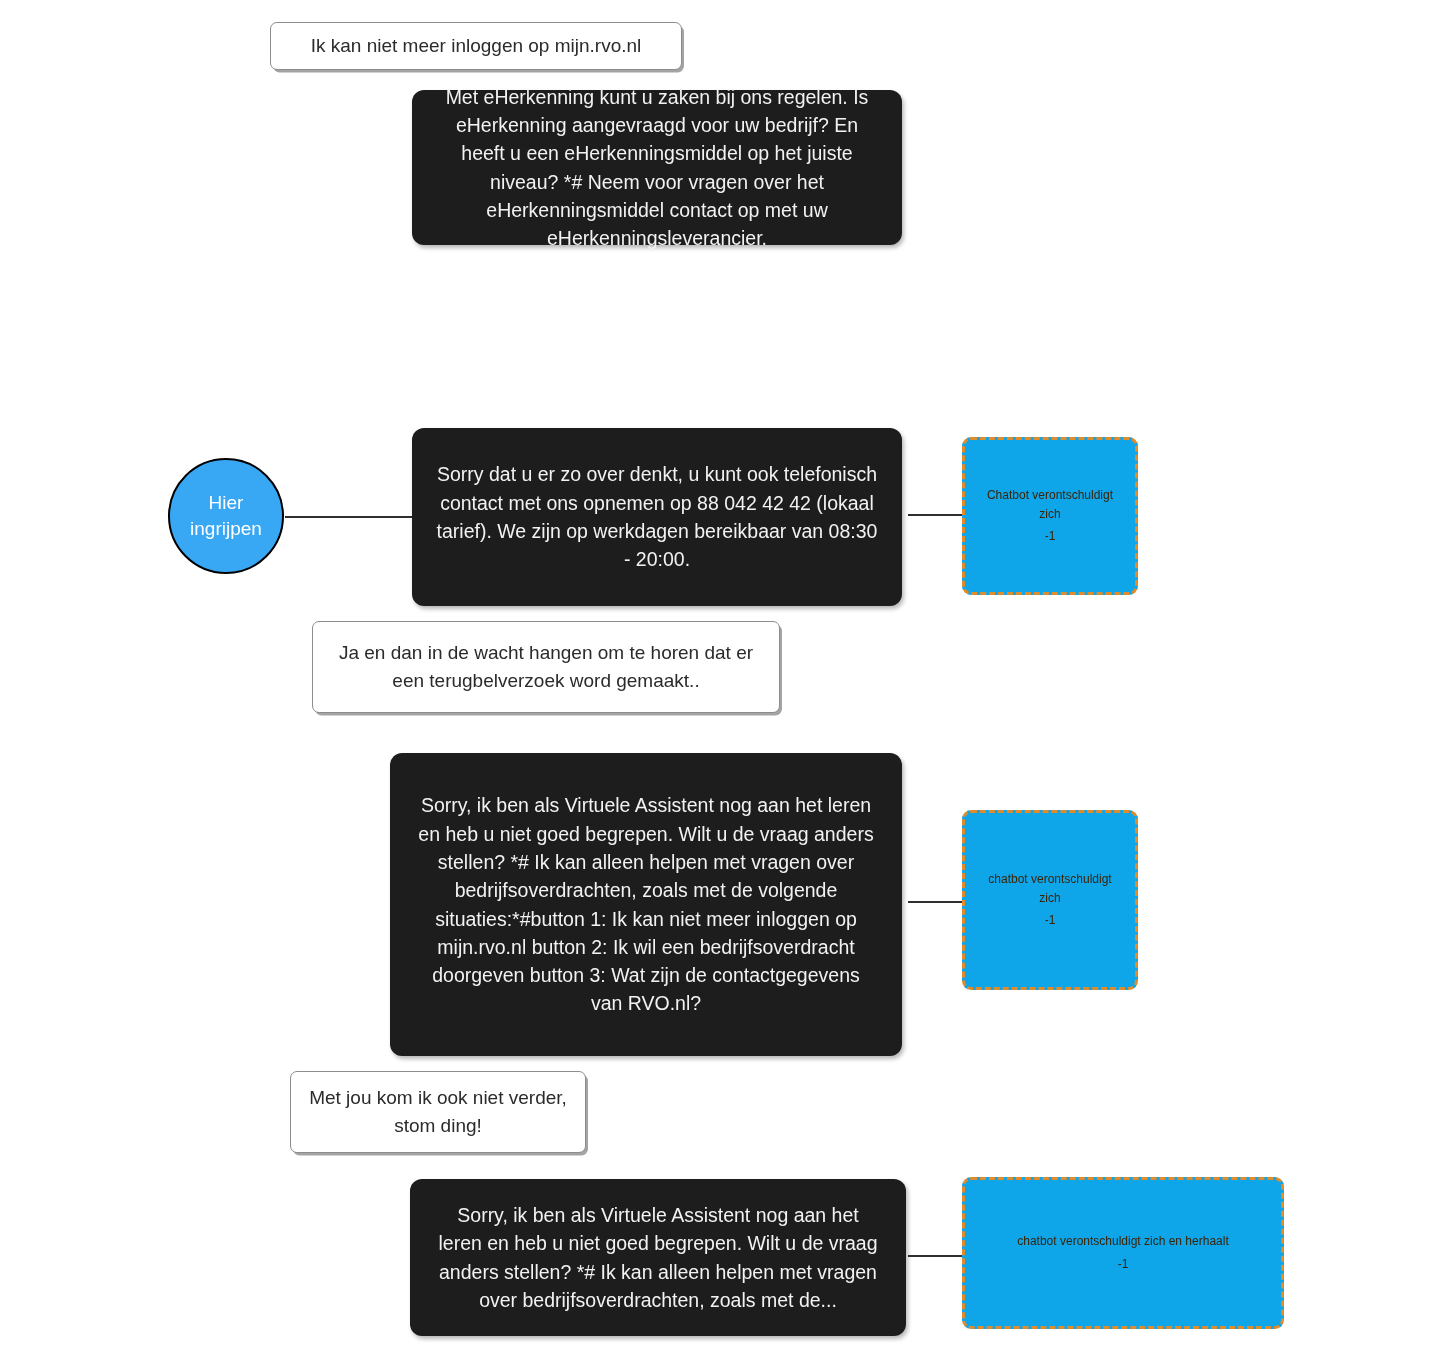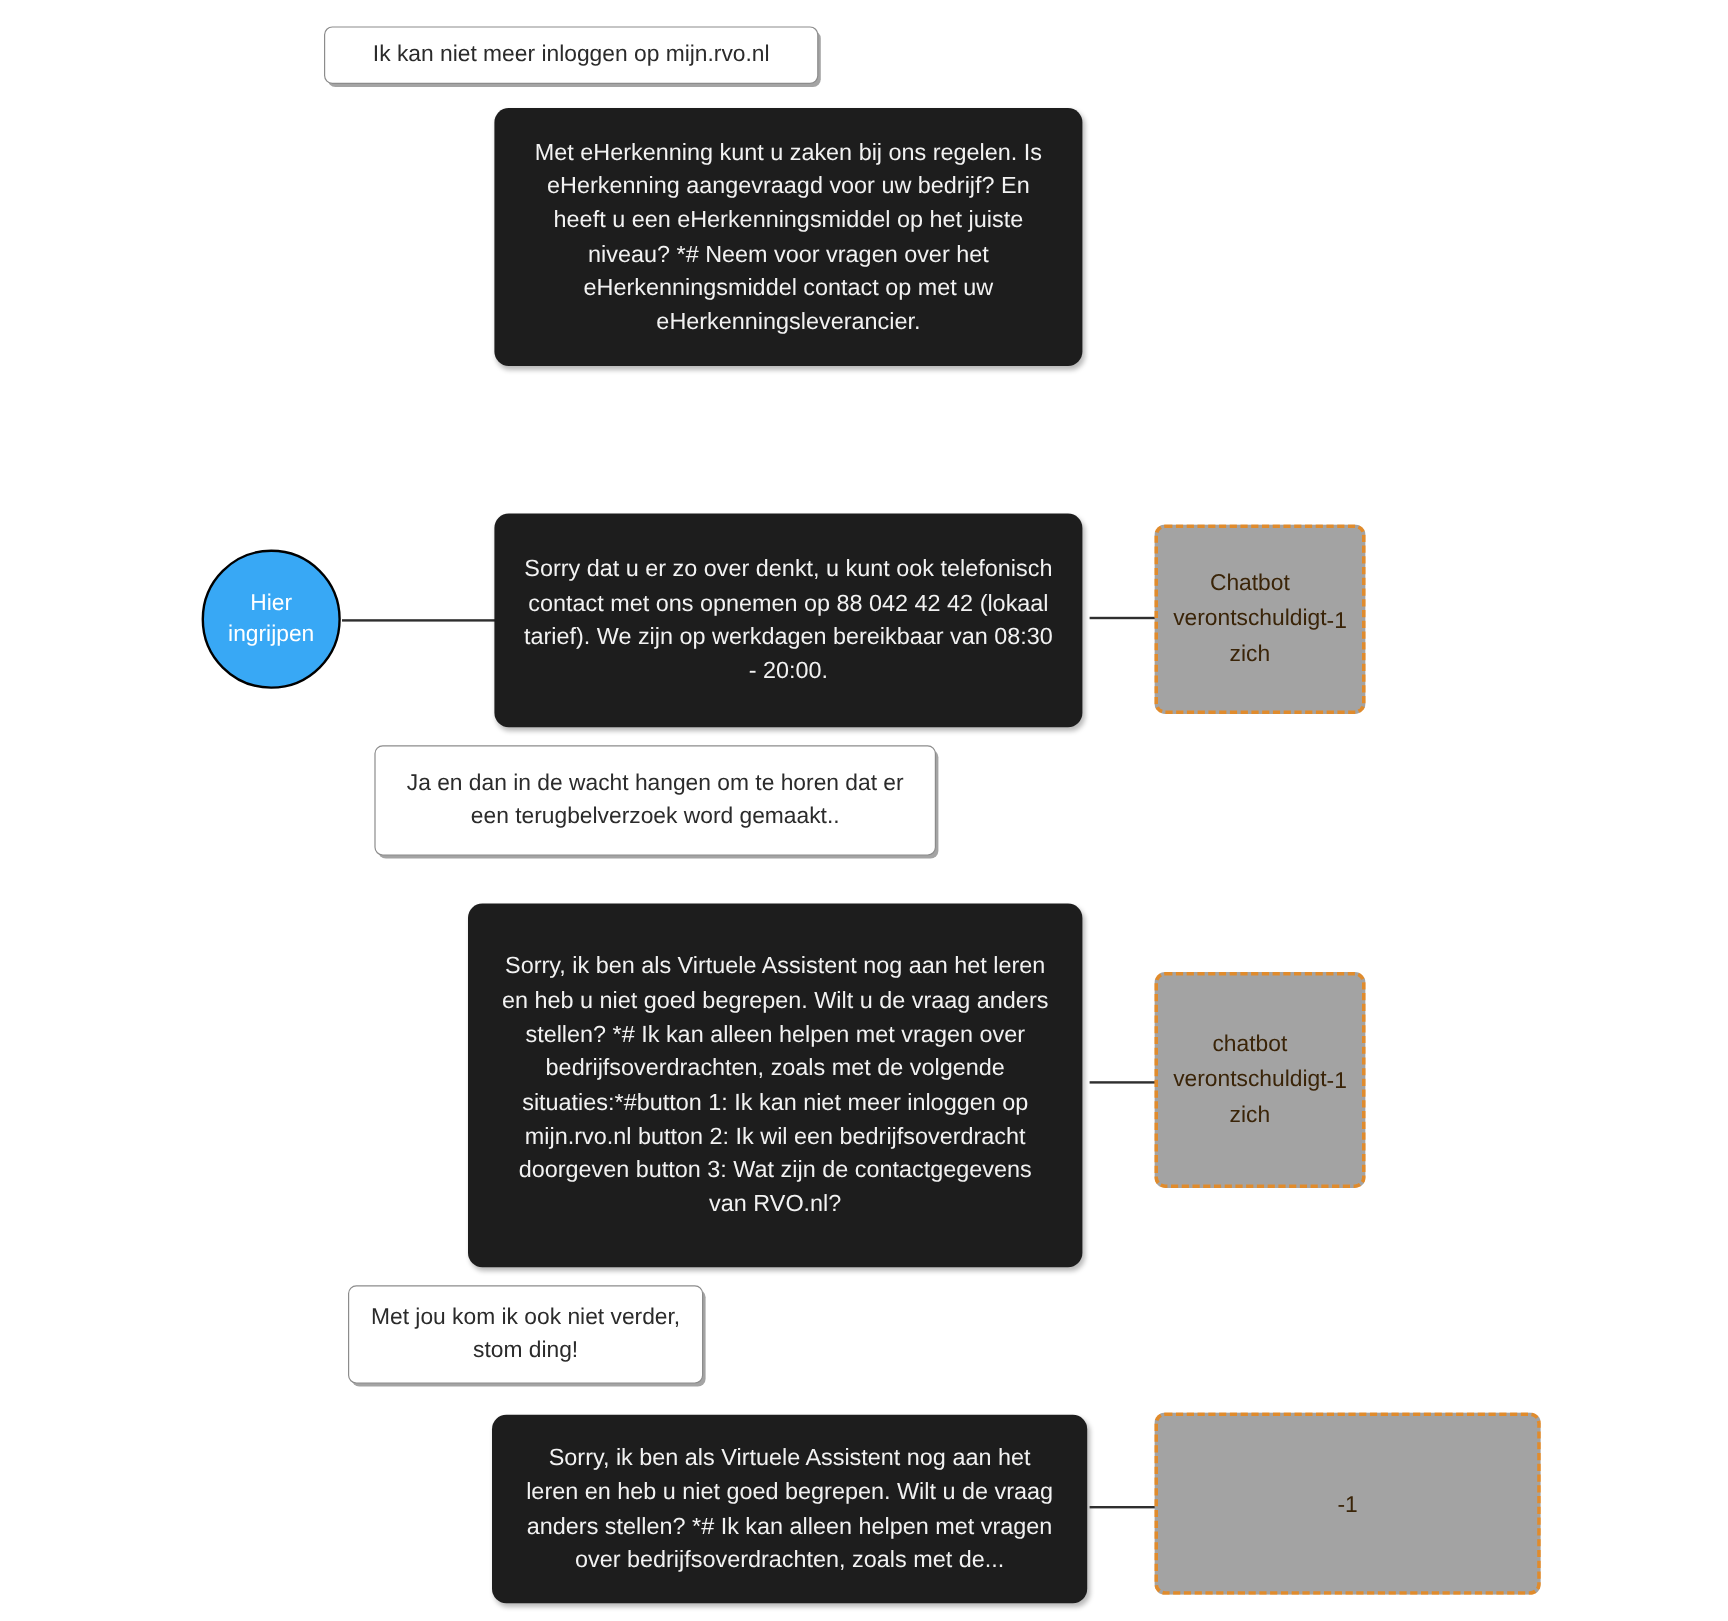--- a/index.html
+++ b/index.html
@@ -52,28 +52,28 @@
   }
 
   .bubble p {
     margin: 0;
     width: 100%;
   }
 
   
   .annotation {
     position: absolute;
-    background: #a3a3a3;
+    background: #0ea5e9;
     border: 3.5px dashed #e08b2c;
     border-radius: 9px;
     color: #3a2408;
-    font-size: 19px;
+    font-size: 12px;
     line-height: 1.55;
     display: flex;
-    flex-direction: row;
+    flex-direction: column;
     align-items: center;
     justify-content: center;
     text-align: center;
     padding: 10px 14px;
   }
   .annotation .anno-text { display: block; }
   .annotation .anno-score { display: block; margin-top: 4px; }
 
   
   .node-circle {
@@ -116,21 +116,21 @@
 </style>
 </head>
 <body>
 
 <div id="canvas">
 
   <div class="bubble bubble-user" style="left:270px; top:22px; width:412px; height:48px;">
     <p>Ik kan niet meer inloggen op mijn.rvo.nl</p>
   </div>
 
-  <div class="bubble bubble-bot" style="left:412px; top:90px; width:490px; height:215px;justify-content:center;">
+  <div class="bubble bubble-bot" style="left:412px; top:90px; width:490px; height:155px;justify-content:center;">
     <p>Met eHerkenning kunt u zaken bij ons regelen. Is eHerkenning aangevraagd voor uw bedrijf? En heeft u een eHerkenningsmiddel op het juiste niveau? *# Neem voor vragen over het eHerkenningsmiddel contact op met uw eHerkenningsleverancier.</p>
   </div>
 
 
   <div class="node-circle" style="left:168px; top:458px; width:116px; height:116px;">
     <div>
       <span>Hier</span>
       <span>ingrijpen</span>
     </div>
   </div>
@@ -187,16 +187,17 @@
   <div class="arrow-wrap" style="left:908px; top:1245px; width:56px; height:22px;">
     <div class="arrow-line"></div>
     <div class="arrow-head">
       <svg width="16" height="22" viewBox="0 0 16 22" aria-hidden="true">
         <path d="M1 2 L13 11 L1 20" fill="none" stroke="#2f2f2f" stroke-width="3" stroke-linecap="round" stroke-linejoin="round"></path>
       </svg>
     </div>
   </div>
 
   <div class="annotation" style="left:962px; top:1177px; width:322px; height:152px;">
+    <span class="anno-text">chatbot verontschuldigt zich en herhaalt</span>
     <span class="anno-score">-1</span>
   </div>
 
 </div>
 
 </body></html>

